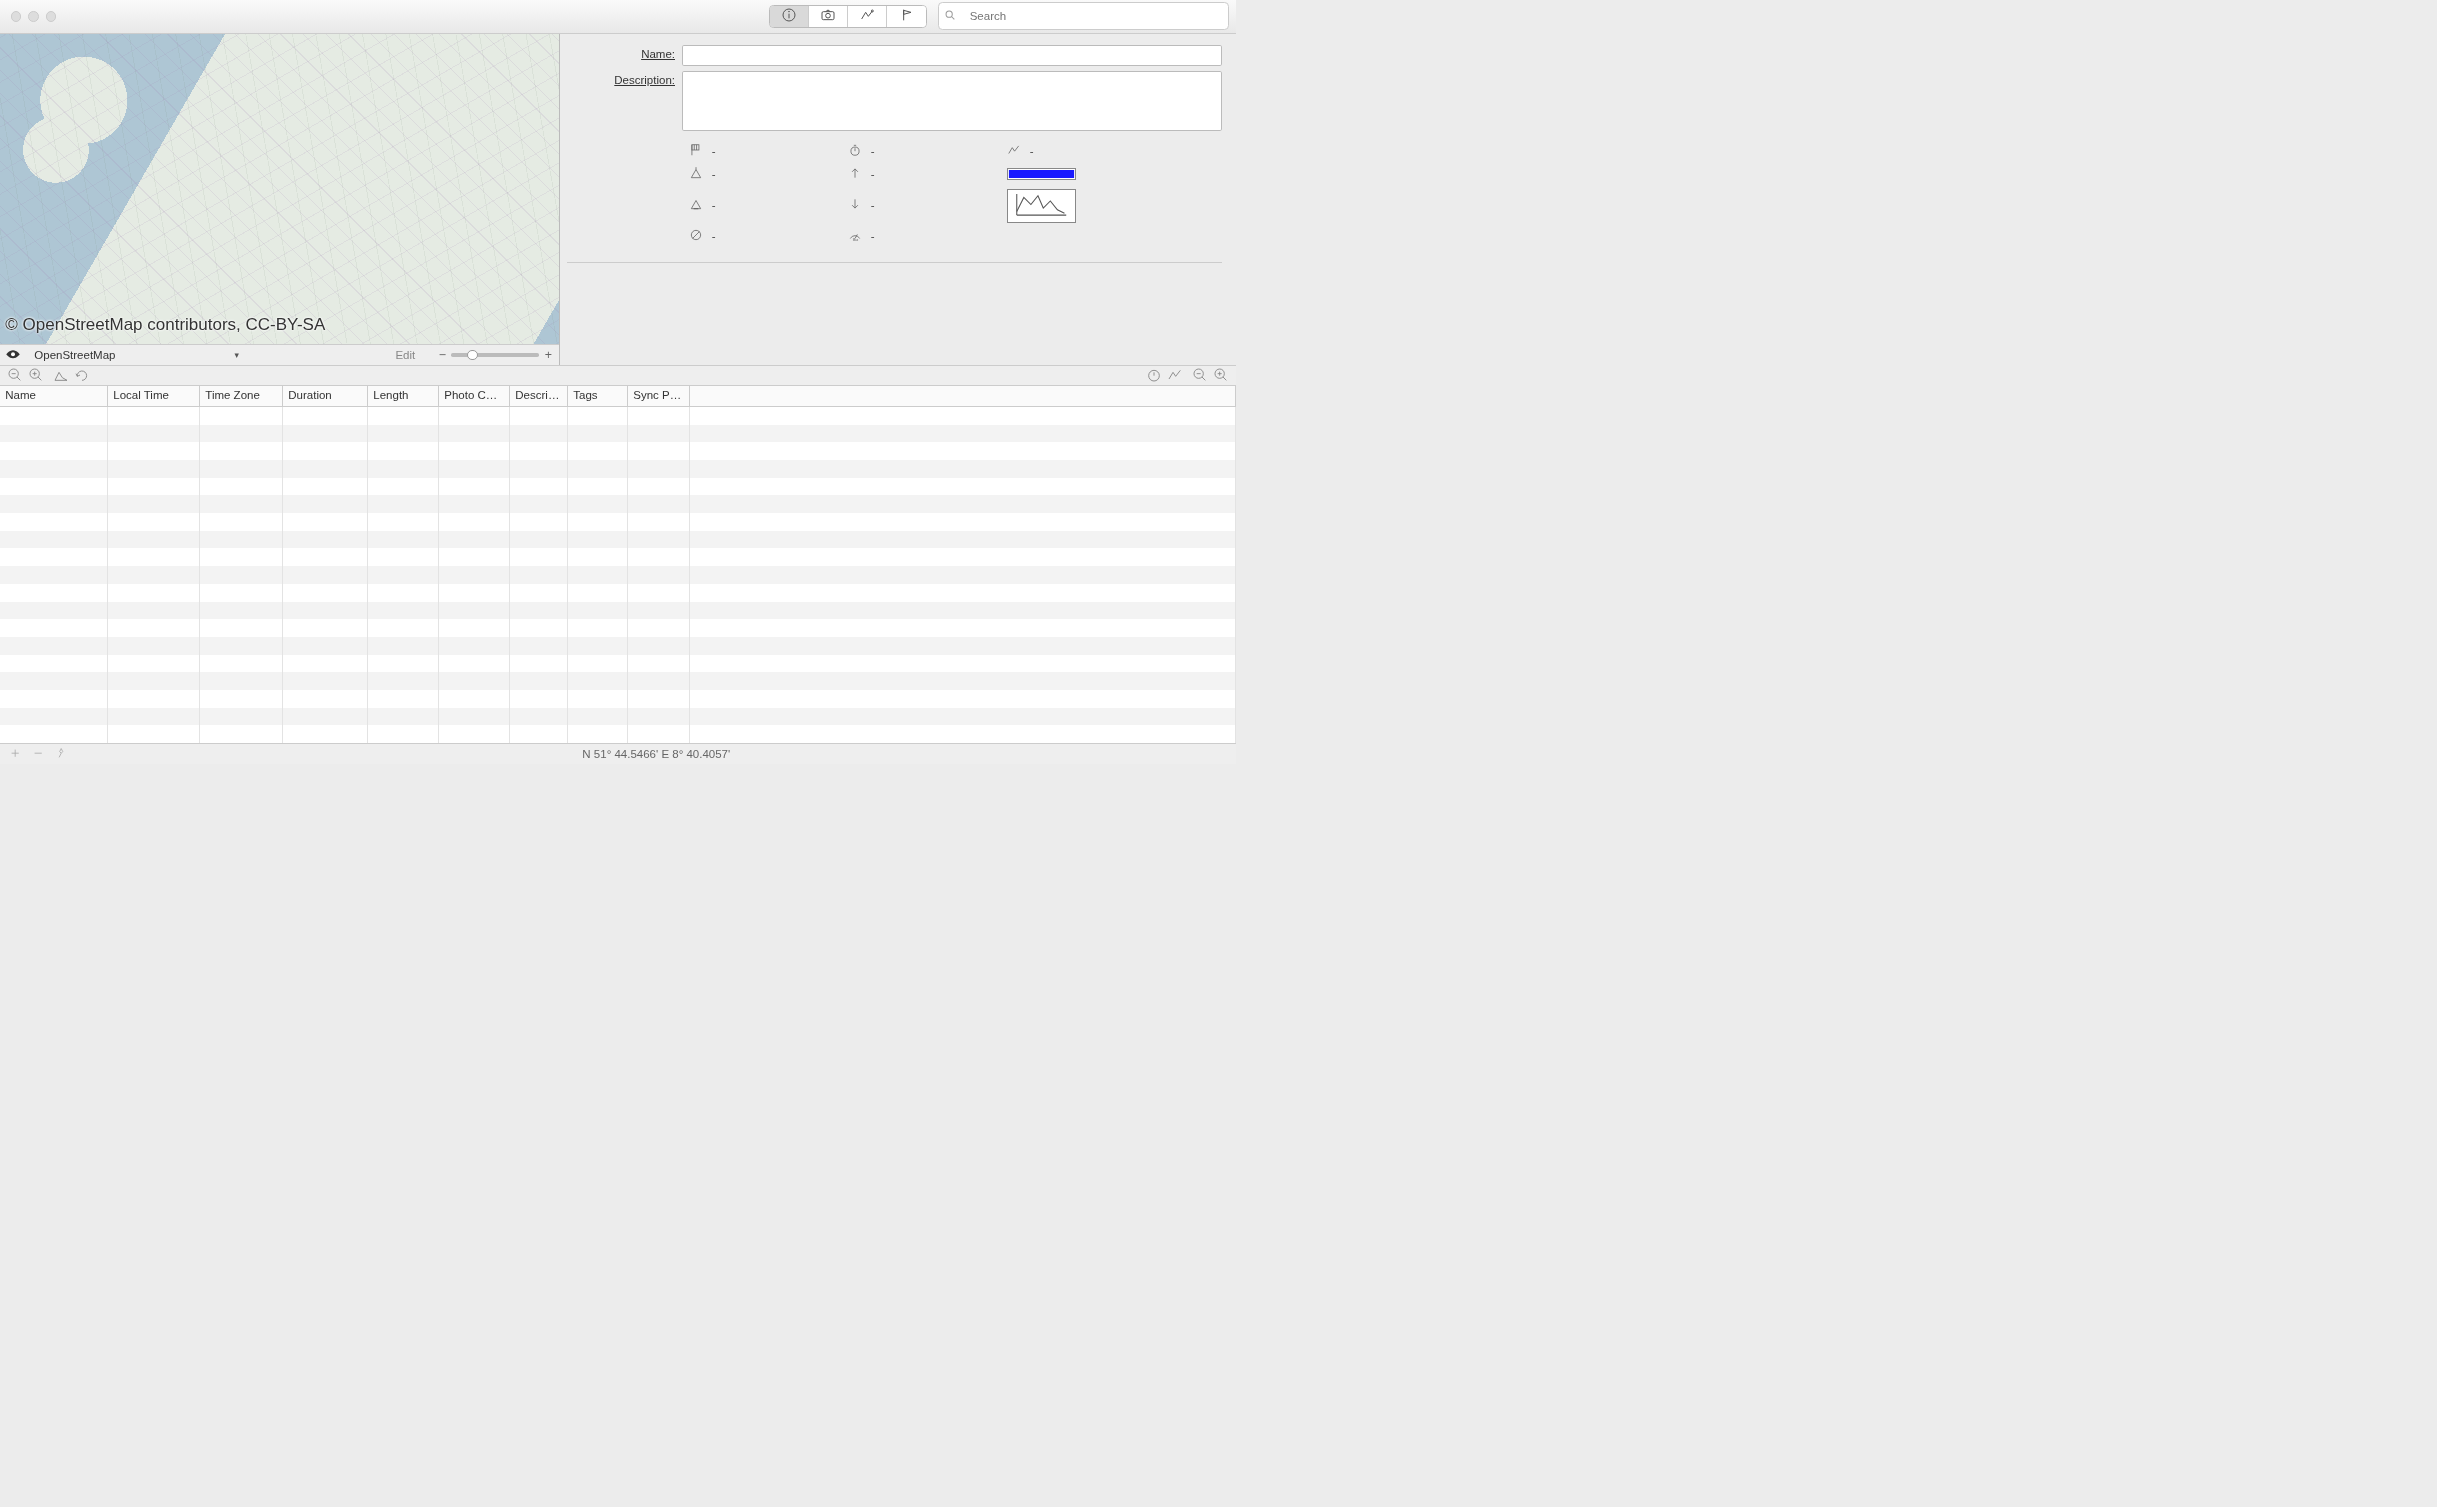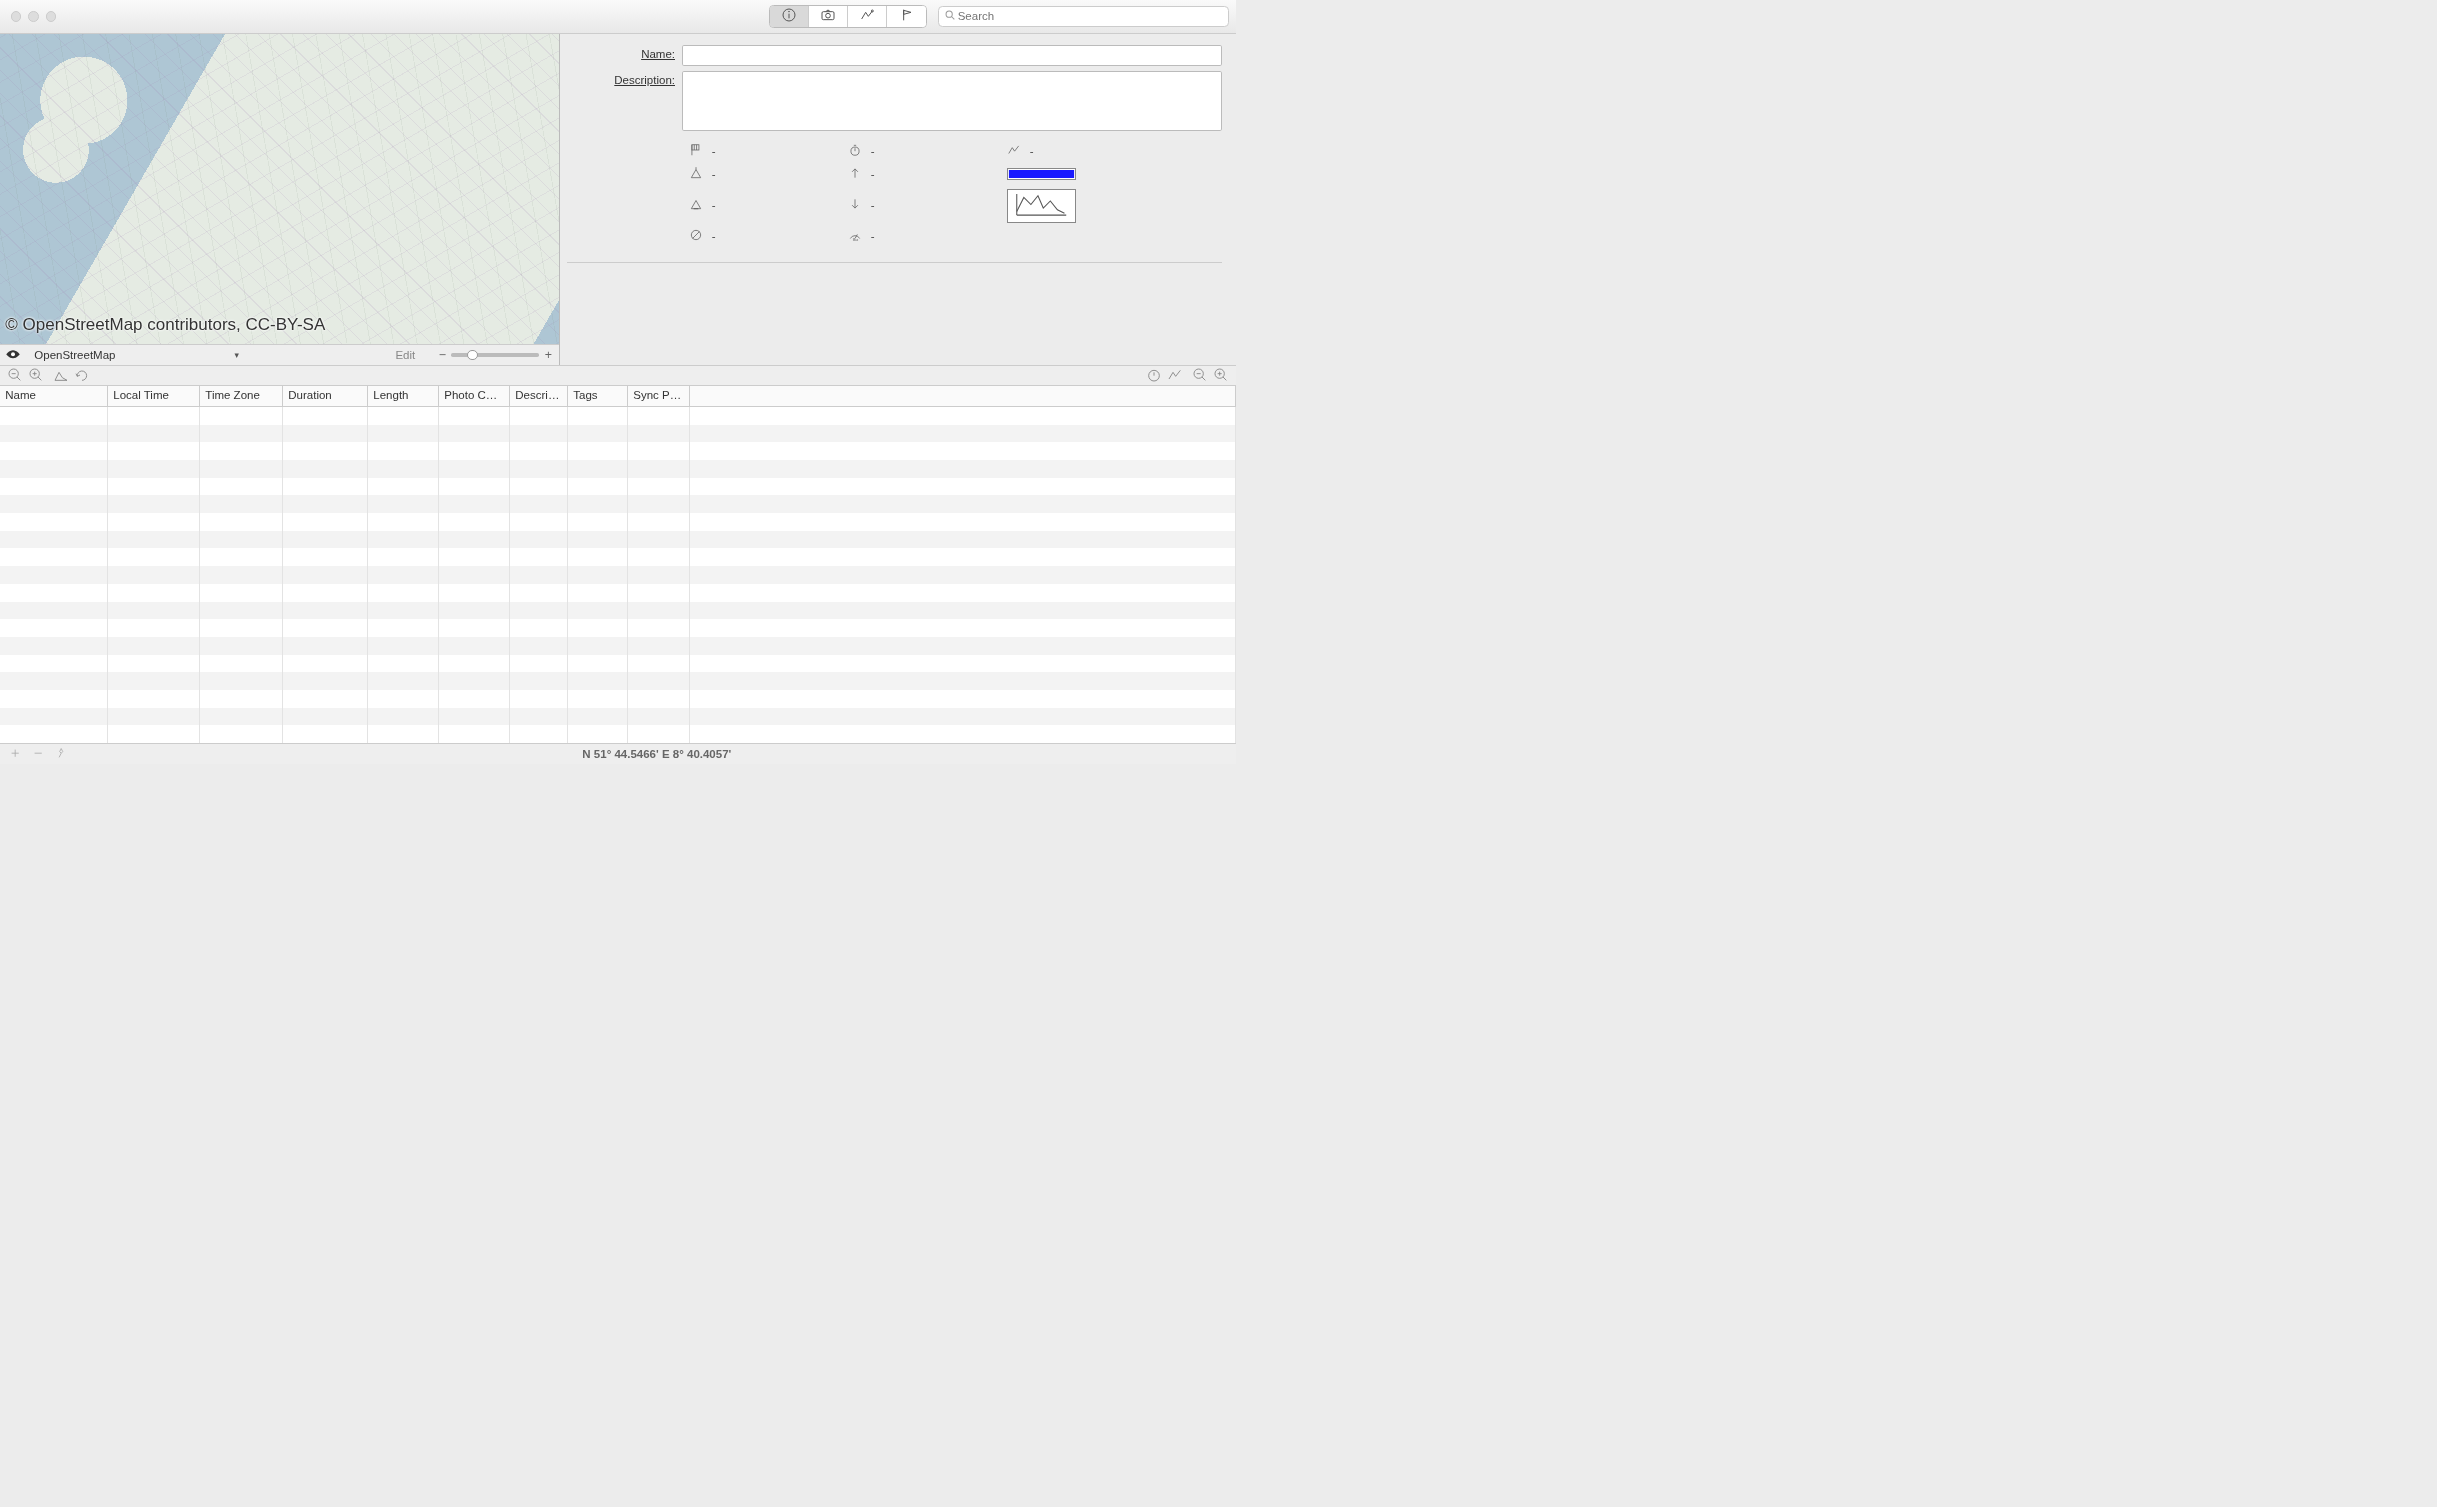--- a/index.html
+++ b/index.html
@@ -43,28 +43,28 @@
   justify-content: center;
   border-right: 0.9px solid #ccc;
   background: #fff;
   cursor: pointer;
 }
 .tb-btn:last-child { border-right: none; }
 .tb-btn.active { background: #d9d9d9; }
 .tb-btn svg { width: 16px; height: 16px; stroke: #555; fill: none; stroke-width: 1.5; }
 .search-wrap {
   width: 291px;
-  height: 21px;
+  height: 28px;
   border: 0.9px solid #ccc;
   border-radius: 4.4px;
   background: #fff;
   display: flex;
   align-items: center;
   padding: 0 5.3px;
-  gap: 1px;
+  gap: 13px;
 }
 .search-wrap svg { width: 12.4px; height: 12.4px; stroke: #999; fill: none; stroke-width: 2; }
 .search-wrap input { border: none; outline: none; flex: 1; font-size: 11.5px; color: #555; background: transparent; }
 
 
 .upper { display: flex; height: 332px; }
 .map-pane { width: 560px; position: relative; background: #aec6d4; border-right: 0.9px solid #bbb; }
 .map-bg {
   position: absolute; inset: 0;
   background:
@@ -166,21 +166,21 @@
 .c5{width:71px}.c6{width:58px}.c7{width:60px}.c8{width:62px}.c9{flex:1}
 
 
 .statusbar {
   height: 21px; background: #eee; border-top: 0.9px solid #ccc;
   display: flex; align-items: center; padding: 0 8.8px; gap: 10.6px;
   font-size: 11.5px; color: #666;
 }
 .sb-btn svg { width: 12.4px; height: 12.4px; stroke: #aaa; fill: none; stroke-width: 1.6; }
 .sb-spacer-left { width: 494px; }
-.coords { color: #666; font-weight: bold; }
+.coords { color: #666; }
 .sb-spacer { flex: 1; }
 </style>
 </head>
 <body>
 
 <div class="titlebar">
   <div class="traffic-lights">
     <div class="tl"></div>
     <div class="tl"></div>
     <div class="tl"></div>

